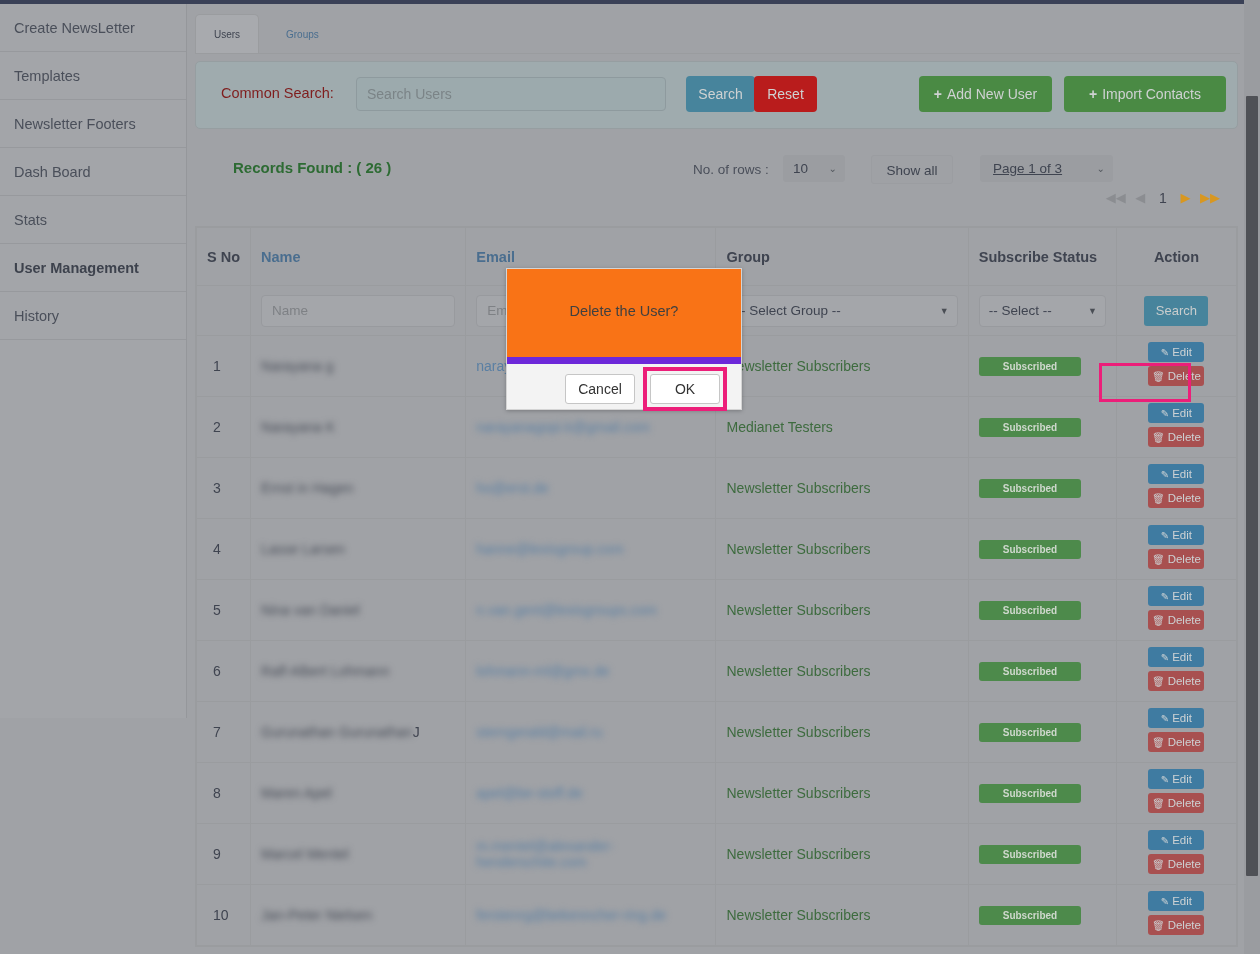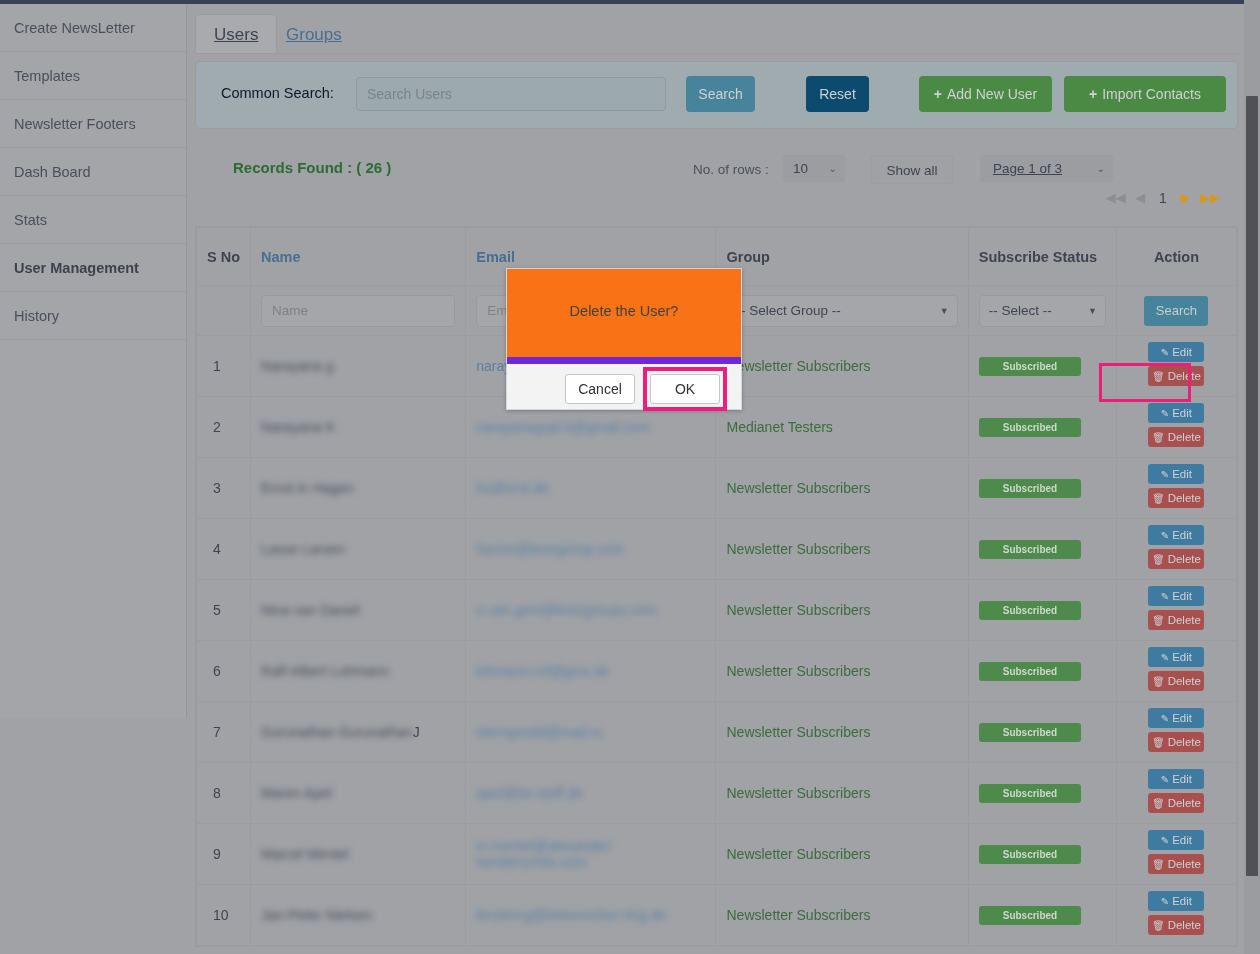--- a/index.html
+++ b/index.html
@@ -19,38 +19,38 @@
   
   #sidebar{position:absolute;top:4px;left:0;width:186px;height:714px;background:#a3a5a9;border-right:1px solid #95979b;}
   .side-item{height:48px;line-height:48px;padding-left:14px;font-size:14.5px;color:#4a4f5a;
     border-bottom:1px solid #97999d;box-sizing:border-box;cursor:pointer;}
   .side-item.active{font-weight:bold;color:#3d424d;}
 
   
   #main{position:absolute;top:4px;left:187px;width:1057px;}
   
   #tabs{height:50px;position:relative;}
-  .tab{position:absolute;top:10px;height:40px;line-height:40px;padding:0 18px;font-size:17px;
-    border:1px solid #9a9c9f;border-bottom:none;border-radius:5px 5px 0 0;box-sizing:border-box;cursor:pointer;text-decoration:underline;}
+  .tab{position:absolute;top:10px;height:40px;line-height:40px;padding:0 18px;font-size:10px;
+    border:1px solid #9a9c9f;border-bottom:none;border-radius:5px 5px 0 0;box-sizing:border-box;cursor:pointer;}
   .tab.active{left:8px;background:#a8aaae;color:#3f4450;border-color:#9a9c9f;}
   .tab.inactive{left:80px;background:transparent;border-color:transparent;color:#4a6e8f;}
   #tabline{position:absolute;left:8px;top:49px;width:1045px;height:1px;background:#9a9c9f;}
 
   
   #searchpanel{position:absolute;left:8px;top:57px;width:1043px;height:68px;
     background:#9fabae;border:1px solid #969ea1;border-radius:5px;box-sizing:border-box;}
-  #cs-label{position:absolute;left:25px;top:23px;font-size:14.5px;color:#0f172a;}
+  #cs-label{position:absolute;left:25px;top:23px;font-size:14.5px;color:#7f1d1d;}
   #cs-input{position:absolute;left:160px;top:15px;width:310px;height:34px;box-sizing:border-box;
     background:#9caaad;border:1px solid #8e9a9e;border-radius:4px;padding:0 10px;font-size:14px;
     color:#555;font-family:"Liberation Sans",sans-serif;}
   #cs-input::placeholder{color:#7b8487;}
   .btn{border:none;border-radius:4px;font-size:14px;cursor:pointer;
     font-family:"Liberation Sans",sans-serif;color:#cfd2d2;}
   #cs-search{position:absolute;left:490px;top:14px;width:69px;height:36px;background:#47849c;}
-  #cs-reset{position:absolute;left:610px;top:14px;width:63px;height:36px;background:#0c4a6e;}
+  #cs-reset{position:absolute;left:558px;top:14px;width:63px;height:36px;background:#b91c1c;}
   #btn-add{position:absolute;left:723px;top:14px;width:133px;height:36px;background:#4a8a44;}
   #btn-import{position:absolute;left:868px;top:14px;width:162px;height:36px;background:#4a8a44;}
   .plus{font-weight:bold;margin-right:5px;}
 
   
   #recbar{position:absolute;left:8px;top:133px;width:1043px;height:84px;}
   #records{position:absolute;left:38px;top:22px;font-size:15px;font-weight:bold;color:#2d6b33;}
   #rowslabel{position:absolute;left:498px;top:25px;font-size:13.5px;color:#4a4f5a;}
   .sel{position:absolute;border:1px solid #9b9da1;background:#9b9da1;border-radius:3px;
     box-sizing:border-box;font-size:13.5px;color:#3f4450;cursor:pointer;}

